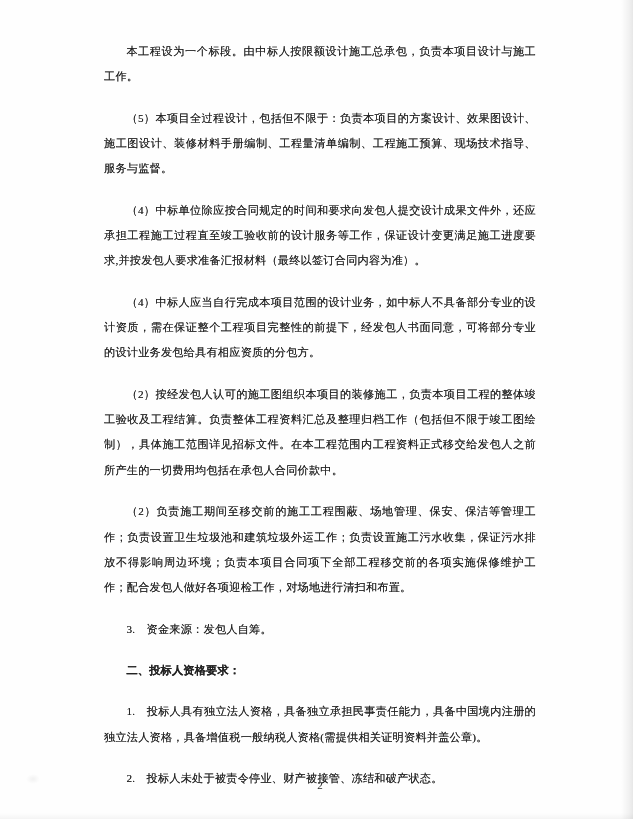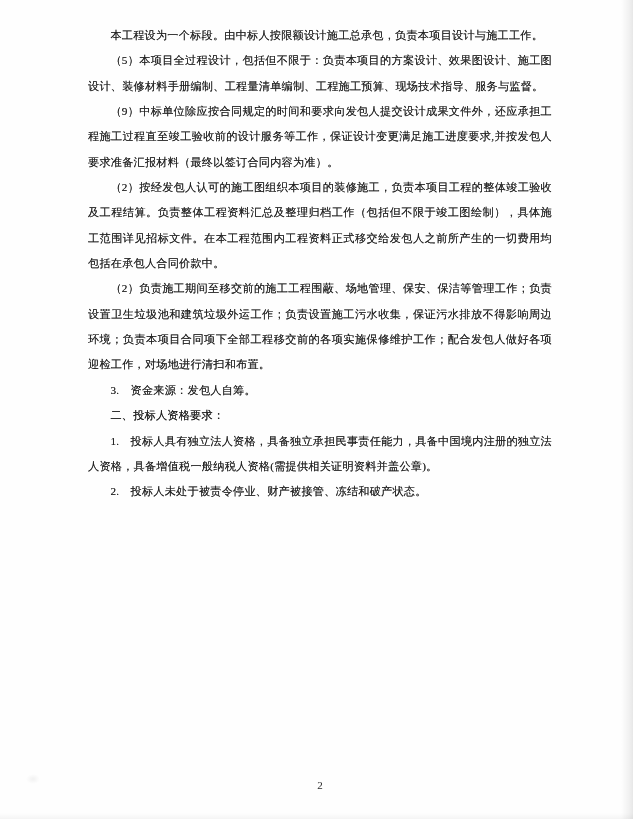--- a/index.html
+++ b/index.html
@@ -16,32 +16,32 @@
     font-family: "Liberation Serif", "DejaVu Serif", serif;
     color: #212121;
   }
   .content {
     position: absolute;
     left: 88px;
     top: 23px;
     width: 464px;
   }
   .content p {
-    margin: 0;
+    margin: 16px;
     font-size: 11.2px;
     line-height: 25.35px;
     text-align: justify;
     text-justify: inter-character;
     text-indent: 2em;
     letter-spacing: 0.2px;
     color: #232323;
     text-shadow: 0 0 0.5px rgba(45,45,45,0.75);
   }
   .content p.bold {
-    font-weight: normal;
+    font-weight: bold;
     text-shadow: 0 0 0.6px rgba(25,25,25,0.9);
   }
   .page-number {
     position: absolute;
     left: 88px;
     width: 464px;
     top: 779px;
     text-align: center;
     font-size: 11px;
     color: #2a2a2a;
@@ -75,21 +75,22 @@
     pointer-events: none;
   }
 </style>
 </head>
 <body>
 
 <div class="page">
   <div class="content">
       <p>本工程设为一个标段。由中标人按限额设计施工总承包，负责本项目设计与施工工作。</p>
       <p>（5）本项目全过程设计，包括但不限于：负责本项目的方案设计、效果图设计、施工图设计、装修材料手册编制、工程量清单编制、工程施工预算、现场技术指导、服务与监督。</p>
-      <p>（9）中标单位除应按合同规定的时间和要求向发包人提交设计成果文件外，还应承担工程施工过程直至竣工验收前的设计服务等工作，保证设计变更满足施工进度要求,并按发包人要求准备汇报材料（最终以签订合同内容为准）。</p>
+      <p>（4）中标单位除应按合同规定的时间和要求向发包人提交设计成果文件外，还应承担工程施工过程直至竣工验收前的设计服务等工作，保证设计变更满足施工进度要求,并按发包人要求准备汇报材料（最终以签订合同内容为准）。</p>
+      <p>（4）中标人应当自行完成本项目范围的设计业务，如中标人不具备部分专业的设计资质，需在保证整个工程项目完整性的前提下，经发包人书面同意，可将部分专业的设计业务发包给具有相应资质的分包方。</p>
       <p>（2）按经发包人认可的施工图组织本项目的装修施工，负责本项目工程的整体竣工验收及工程结算。负责整体工程资料汇总及整理归档工作（包括但不限于竣工图绘制），具体施工范围详见招标文件。在本工程范围内工程资料正式移交给发包人之前所产生的一切费用均包括在承包人合同价款中。</p>
       <p>（2）负责施工期间至移交前的施工工程围蔽、场地管理、保安、保洁等管理工作；负责设置卫生垃圾池和建筑垃圾外运工作；负责设置施工污水收集，保证污水排放不得影响周边环境；负责本项目合同项下全部工程移交前的各项实施保修维护工作；配合发包人做好各项迎检工作，对场地进行清扫和布置。</p>
       <p>3.　资金来源：发包人自筹。</p>
       <p class="bold">二、投标人资格要求：</p>
       <p>1.　投标人具有独立法人资格，具备独立承担民事责任能力，具备中国境内注册的独立法人资格，具备增值税一般纳税人资格(需提供相关证明资料并盖公章)。</p>
       <p>2.　投标人未处于被责令停业、财产被接管、冻结和破产状态。</p>
     </div>
   <div class="page-number">2</div>
   <div class="scan-smudge"></div>
   <div class="scan-edge-right"></div>

